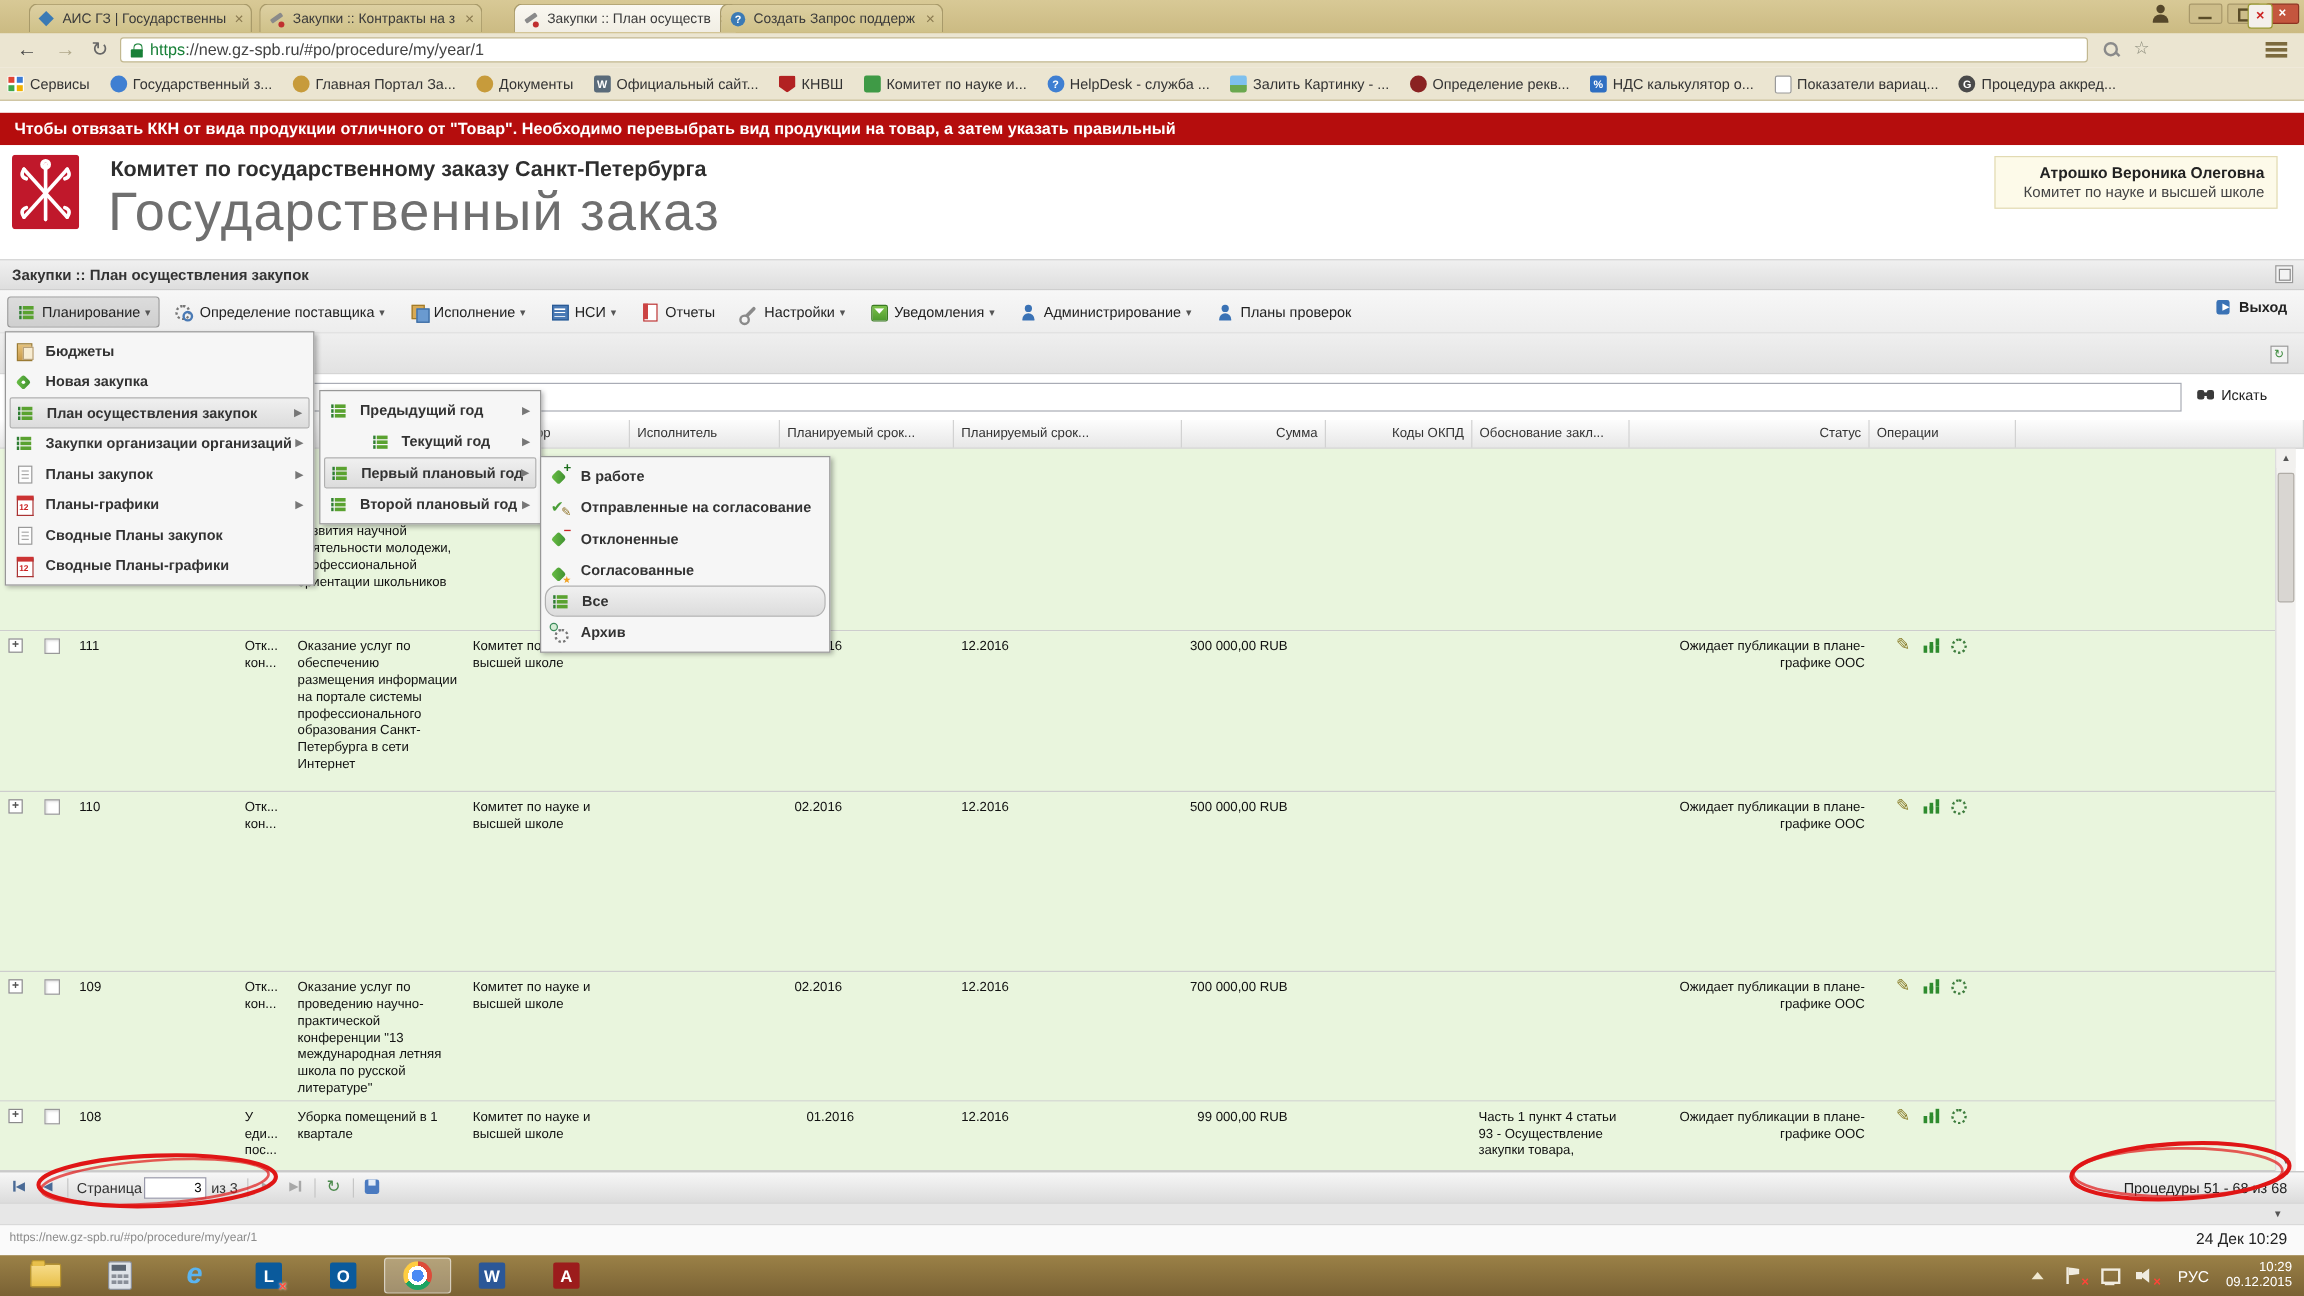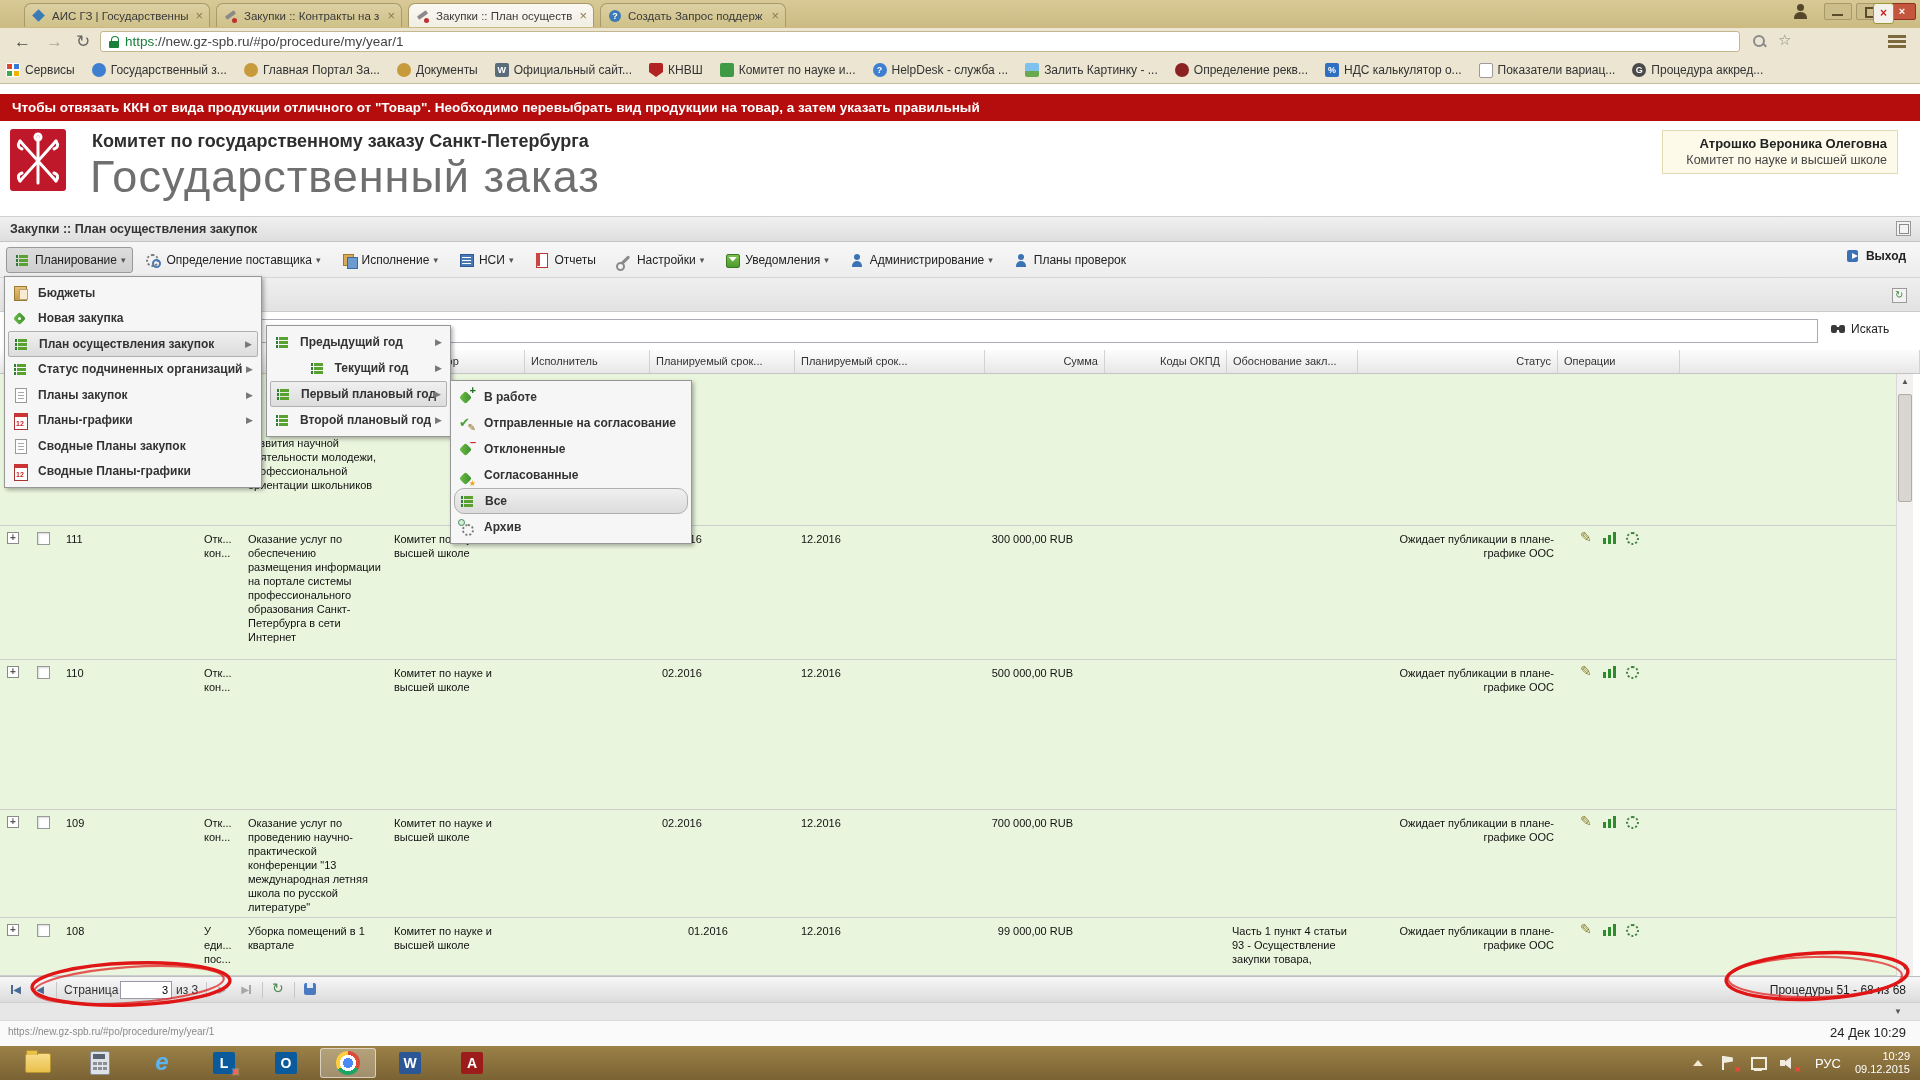--- a/index.html
+++ b/index.html
@@ -4,21 +4,21 @@
 <style>
   html,body{margin:0;padding:0;}
   body{width:1920px;height:1080px;position:relative;overflow:hidden;background:#fff;
        font-family:"Liberation Sans",sans-serif;color:#222;}
   .abs{position:absolute;}
   
   #tabstrip{left:0;top:0;width:1920px;height:28px;background:linear-gradient(#d8c996,#cbba82);}
   .tab{position:absolute;top:3px;height:24px;width:186px;border-radius:7px 7px 0 0;
        background:linear-gradient(#ddd0a2,#cfc189);border:1px solid #a89a6a;border-bottom:none;
        display:flex;align-items:center;padding:0 6px;box-sizing:border-box;}
-  .tab.active{background:linear-gradient(#faf8f1,#f1eee4);}
+  .tab.active{background:linear-gradient(#faf8f1,#f1eee4);margin-left:20px;}
   .tab-title{font-size:11.5px;color:#3a3a3a;white-space:nowrap;overflow:hidden;flex:1;margin-left:5px;}
   .tab-close{color:#8a7a50;font-size:13px;margin-left:4px;line-height:12px;}
   .fav{width:16px;height:16px;position:relative;flex:0 0 16px;display:inline-block;}
   .fav-ais::before{content:"";position:absolute;left:3px;top:3px;width:9px;height:9px;background:#3a7ab5;transform:rotate(45deg);}
   .fav-gavel::before{content:"";position:absolute;left:2px;top:5px;width:11px;height:4px;background:#8a8a8a;border-radius:1px;transform:rotate(-35deg);}
   .fav-gavel::after{content:"";position:absolute;left:9px;top:10px;width:5px;height:5px;background:#c03030;border-radius:50%;}
   .fav-help::before{content:"?";position:absolute;left:2px;top:2px;width:12px;height:12px;border-radius:50%;background:#3a7ab5;
        color:#fff;font:bold 9px/12px "Liberation Sans",sans-serif;text-align:center;}
   #winctl{right:4px;top:2px;height:18px;display:flex;gap:4px;align-items:center;}
   .winbtn{width:26px;height:15px;border-radius:2px;background:#cdbd8a;border:1px solid #a8986a;position:relative;}
@@ -481,21 +481,21 @@
         <span class="op op-chart" style="left: 1602px;"></span>
         <span class="op op-gear" style="left: 1624px;"></span>
       </div>
       <div class="grow" style="top: 544px; height: 58px;">
         <div class="expbox">+</div>
         <div class="cbox"></div>
         <div class="cell" style="left: 66px; width: 100px; top: 6px; text-align: left;">108</div>
         <div class="cell" style="left: 204px; width: 36px; top: 6px; text-align: left;">У еди... пос...</div>
         <div class="cell" style="left: 248px; width: 134px; top: 6px; text-align: left;">Уборка помещений в 1 квартале</div>
         <div class="cell" style="left: 394px; width: 126px; top: 6px; text-align: left;">Комитет по науке и высшей школе</div>
-        <div class="cell" style="left: 688px; width: 80px; top: 6px; text-align: left;">01.2016</div>
+        <div class="cell" style="left: 672px; width: 80px; top: 6px; text-align: left;">01.2016</div>
         <div class="cell" style="left: 801px; width: 80px; top: 6px; text-align: left;">12.2016</div>
         <div class="cell" style="left: 985px; width: 88px; top: 6px; text-align: right;">99 000,00 RUB</div>
         <div class="cell" style="left: 1232px; width: 124px; top: 6px; text-align: left;">Часть 1 пункт 4 статьи 93 - Осуществление закупки товара,</div>
         <div class="cell" style="left: 1360px; width: 194px; top: 6px; text-align: right;">Ожидает публикации в плане-графике ООС</div>
         <span class="op op-pencil" style="left: 1580px;">✎</span>
         <span class="op op-chart" style="left: 1602px;"></span>
         <span class="op op-gear" style="left: 1624px;"></span>
       </div>
     </div>
   <div id="vscroll">
@@ -514,21 +514,21 @@
       <span class="ic ic-tag"></span>
       <span class="dd-lbl">Новая закупка</span>
     </div>
     <div class="dd-item hl" style="height: 25.5px;">
       <span class="ic ic-plan"></span>
       <span class="dd-lbl">План осуществления закупок</span>
       <span class="dd-arrow">▶</span>
     </div>
     <div class="dd-item" style="height: 25.5px;">
       <span class="ic ic-plan"></span>
-      <span class="dd-lbl">Статус подчиненных организаций</span>
+      <span class="dd-lbl">Закупки организации организаций</span>
       <span class="dd-arrow">▶</span>
     </div>
     <div class="dd-item" style="height: 25.5px;">
       <span class="ic ic-doc"></span>
       <span class="dd-lbl">Планы закупок</span>
       <span class="dd-arrow">▶</span>
     </div>
     <div class="dd-item" style="height: 25.5px;">
       <span class="ic ic-cal"></span>
       <span class="dd-lbl">Планы-графики</span>

